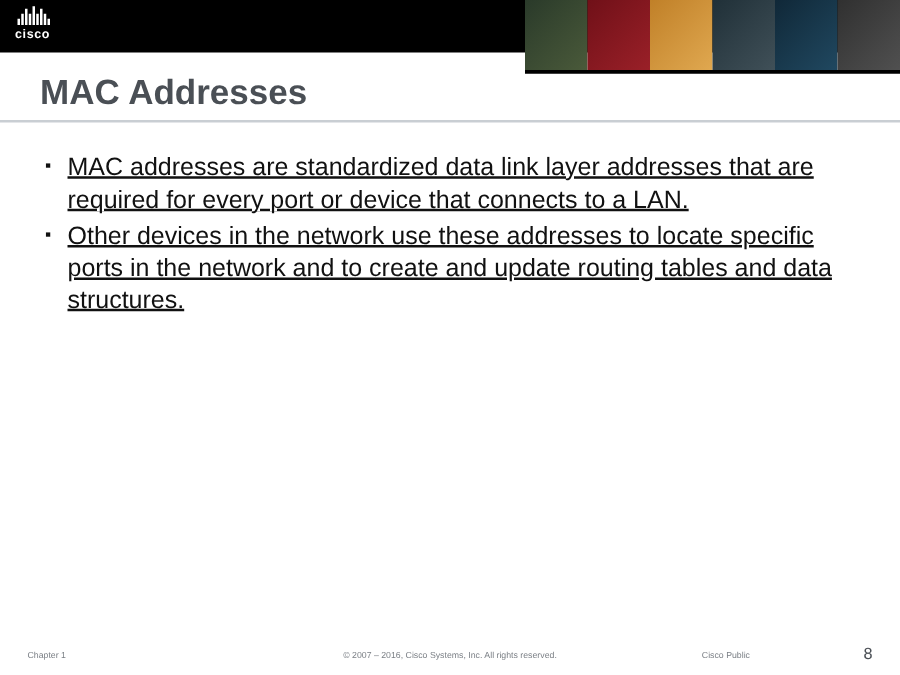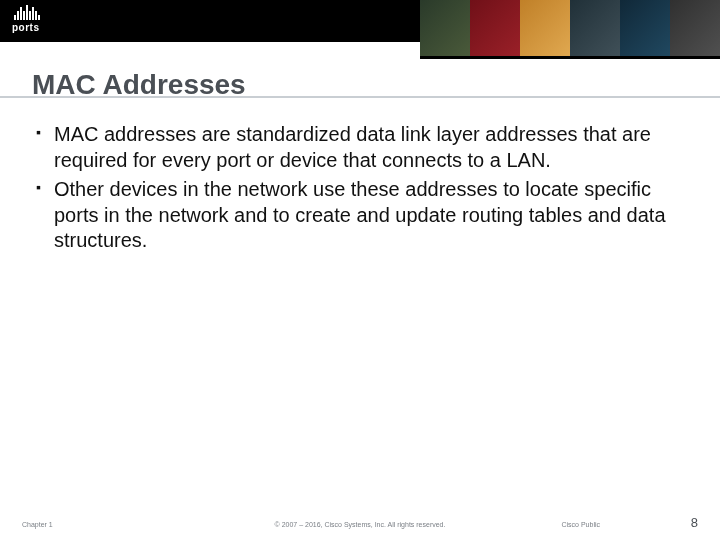--- a/index.html
+++ b/index.html
@@ -15,24 +15,24 @@
   .logo .brand { font-size: 10px; letter-spacing: 0.5px; font-weight: bold; }
   .people { position: absolute; right: 0; top: 0; height: 56px; width: 300px; display: flex; }
   .people div { flex: 1; }
   .p1 { background: linear-gradient(135deg,#2a3a2a,#4a5a3a); }
   .p2 { background: linear-gradient(135deg,#701018,#9a2028); }
   .p3 { background: linear-gradient(135deg,#c08028,#e0a850); }
   .p4 { background: linear-gradient(135deg,#203038,#405058); }
   .p5 { background: linear-gradient(135deg,#102838,#204860); }
   .p6 { background: linear-gradient(135deg,#303030,#505050); }
   .people-underline { position: absolute; right: 0; top: 56px; height: 3px; width: 300px; background: #000; }
-  .title { position: absolute; left: 32px; top: 58px; font-size: 28px; font-weight: bold; color: #4a4f55; margin-top: 11px; }
+  .title { position: absolute; left: 32px; top: 58px; font-size: 28px; font-weight: bold; color: #4a4f55; }
   .title-underline { position: absolute; left: 0; top: 96px; width: 100%; height: 2px; background: #c9ced3; }
   .content { position: absolute; left: 36px; right: 36px; top: 122px; color: #111; font-size: 20px; line-height: 1.28; }
-  .content ul { list-style: none; }
+  .content ul { list-style: none; text-decoration: underline; }
   .content li { position: relative; padding-left: 18px; margin-bottom: 4px; }
   .content li::before { content: "\25AA"; position: absolute; left: 0; top: 2px; font-size: 14px; color: #111; }
   .footer { position: absolute; left: 0; bottom: 12px; width: 100%; font-size: 7px; color: #7a7f85; }
   .chapter { position: absolute; left: 22px; bottom: 0; }
   .copyright { position: absolute; left: 0; width: 100%; text-align: center; bottom: 0; }
   .classification { position: absolute; right: 120px; bottom: 0; }
   .pagenum { position: absolute; right: 22px; bottom: 10px; font-size: 13px; color: #4a4f55; }
 </style>
 </head>
 <body>
@@ -45,21 +45,21 @@
         <span class="b1"></span>
           <span class="b2"></span>
           <span class="b3"></span>
           <span class="b4"></span>
           <span class="b5"></span>
           <span class="b6"></span>
           <span class="b7"></span>
           <span class="b8"></span>
           <span class="b9"></span>
       </div>
-      <div class="brand">ports</div>
+      <div class="brand">cisco</div>
     </div>
   </div>
 
   <div class="people">
     <div class="p1"></div>
       <div class="p2"></div>
       <div class="p3"></div>
       <div class="p4"></div>
       <div class="p5"></div>
       <div class="p6"></div>

